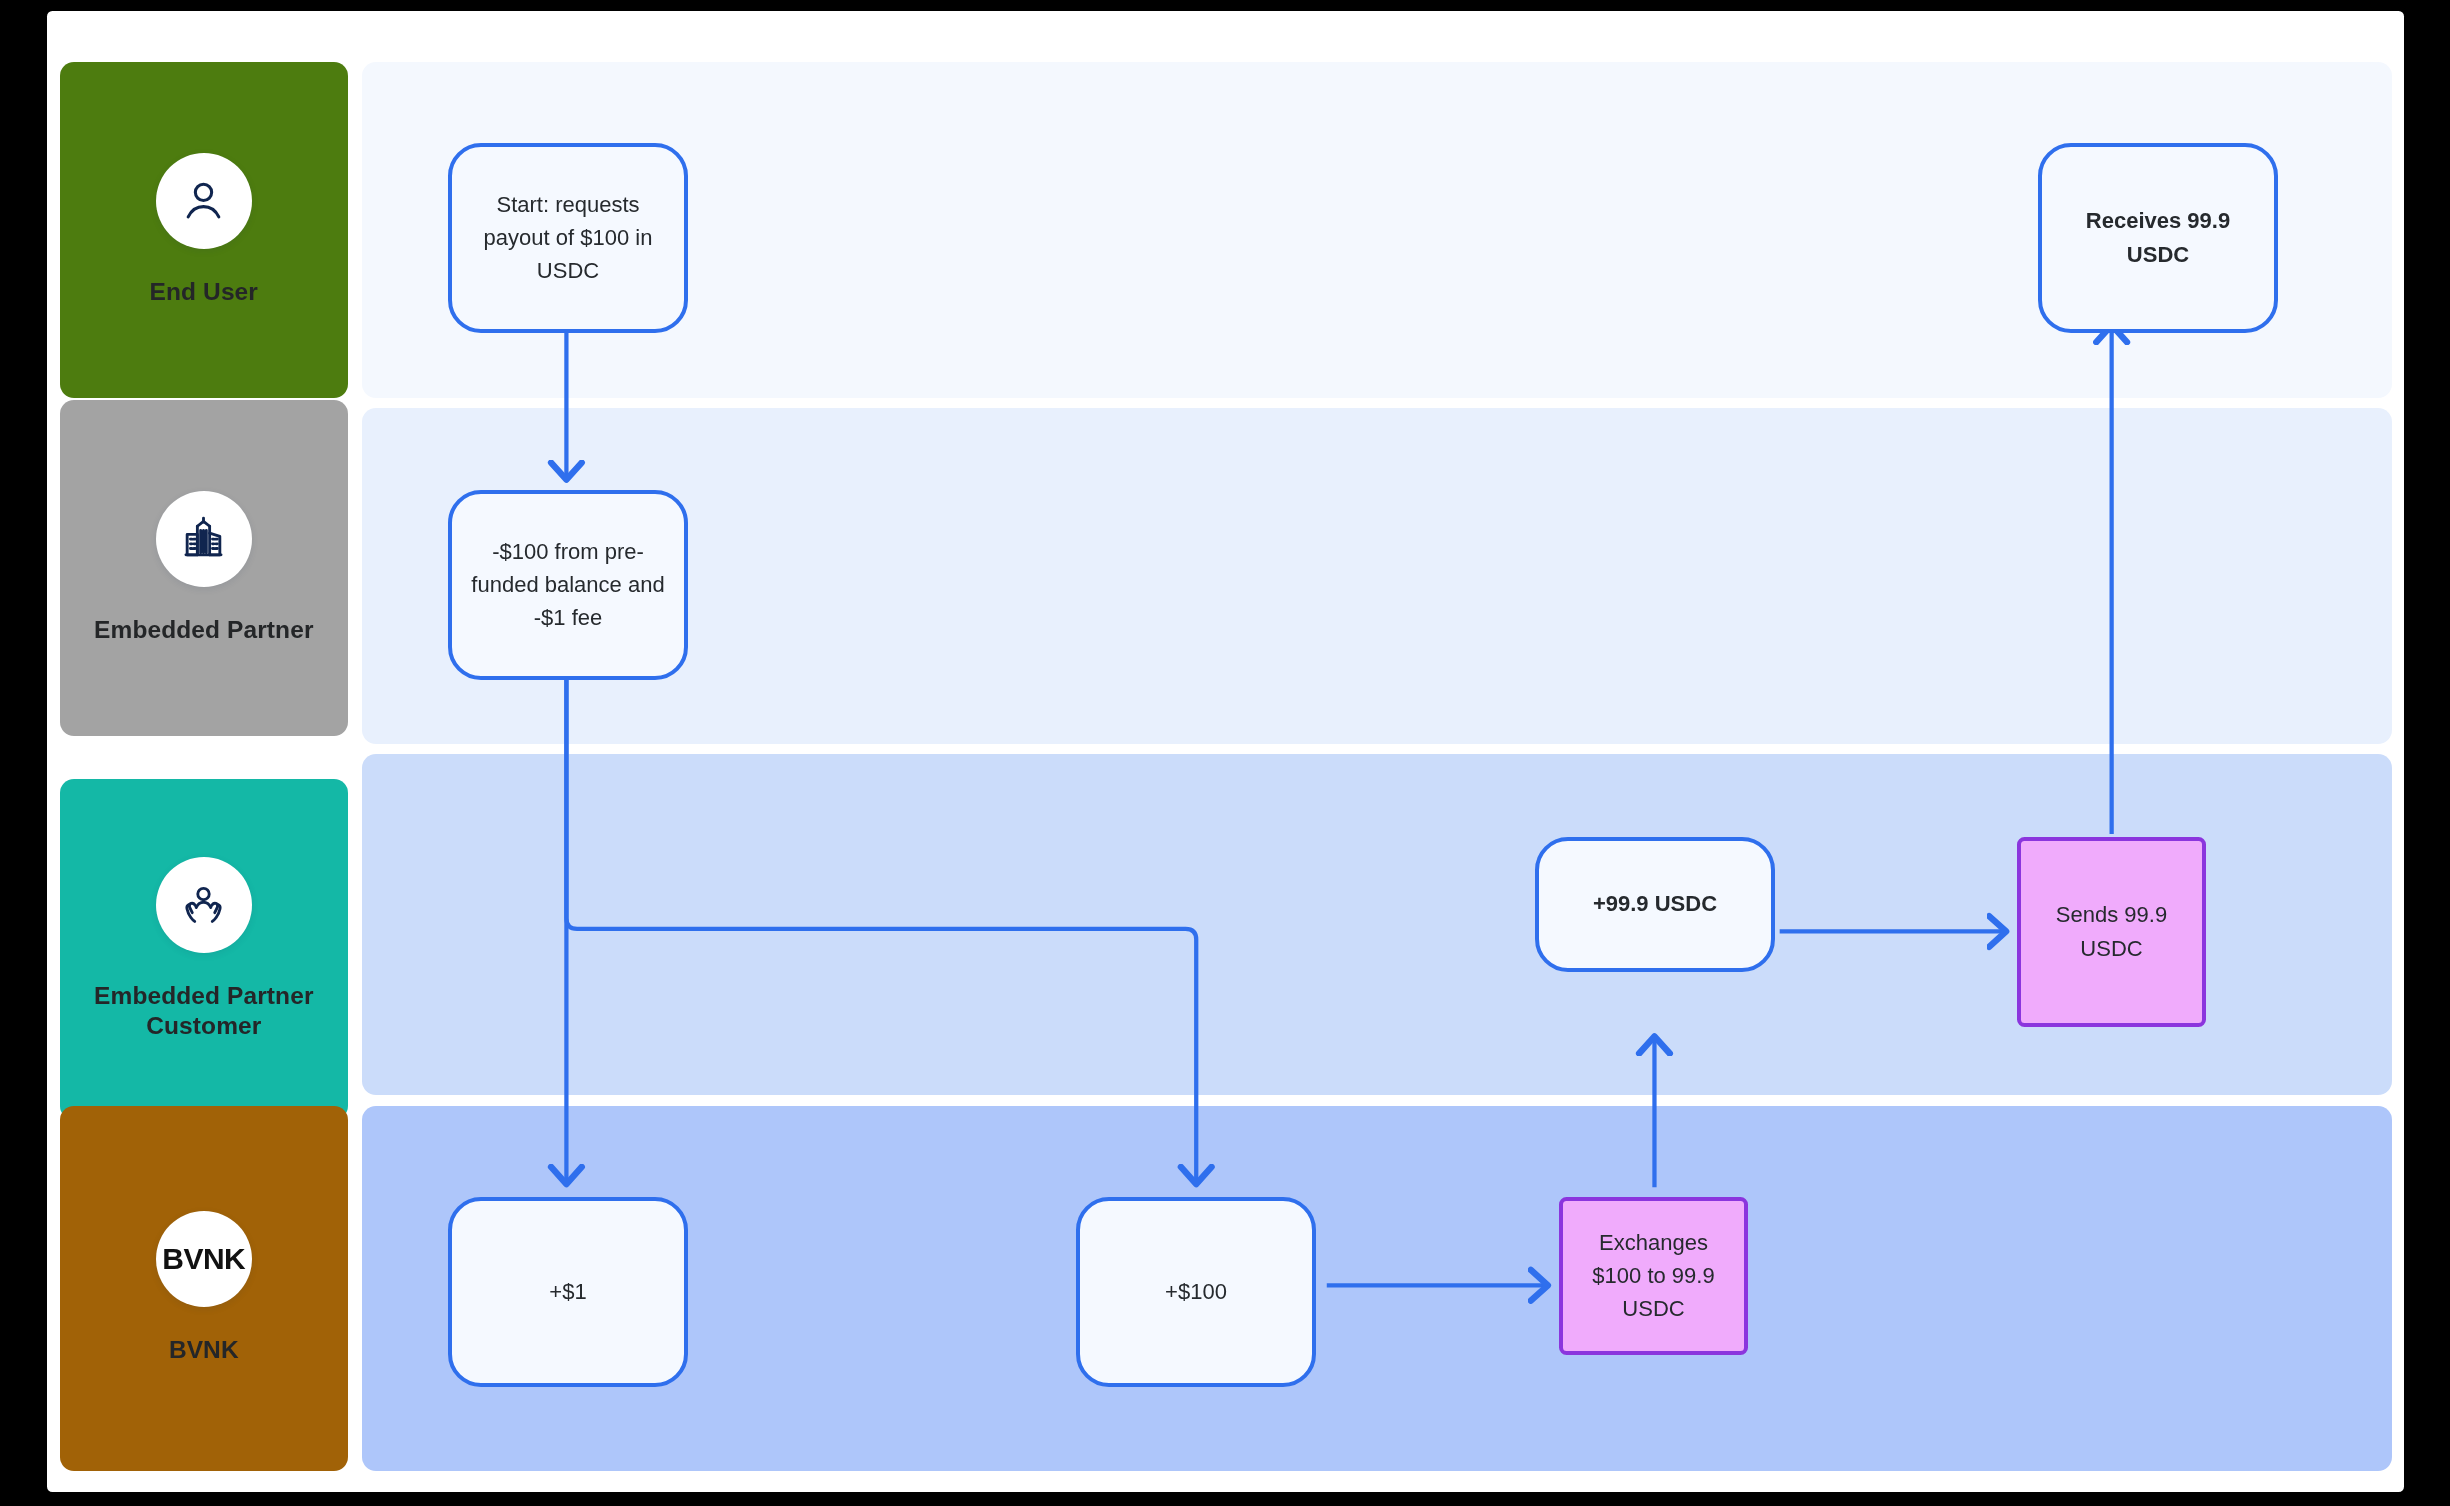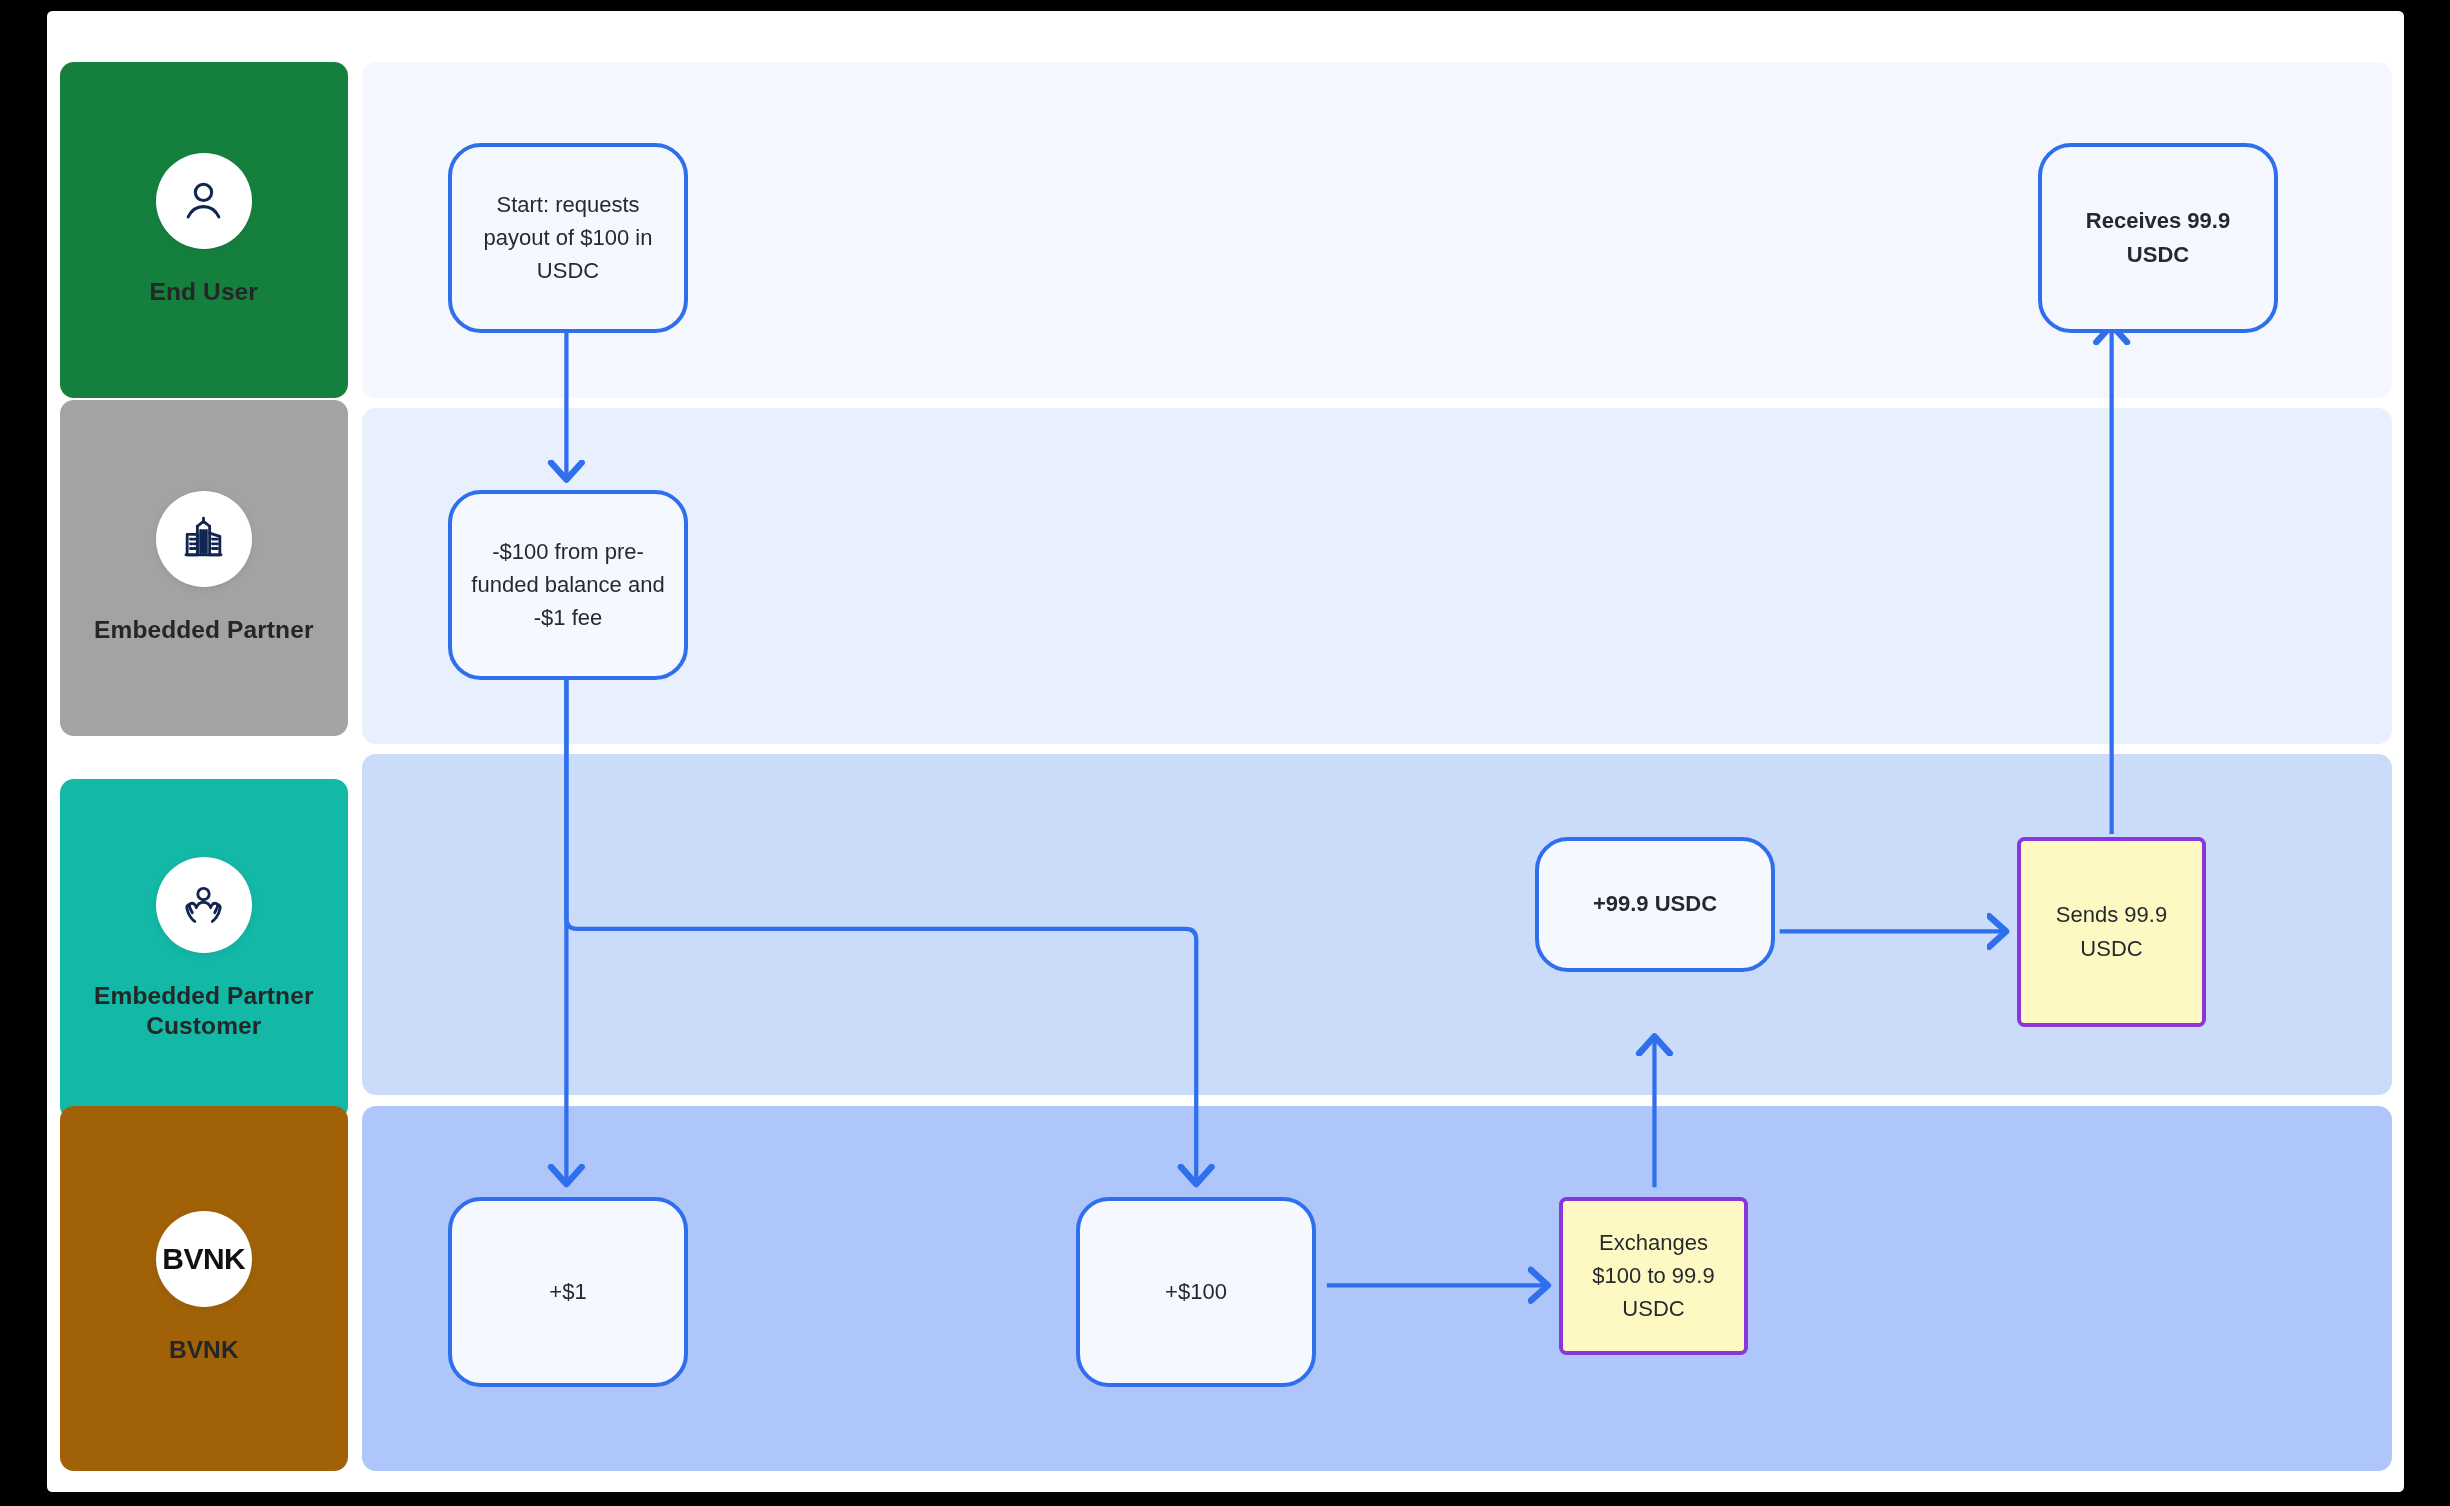--- a/index.html
+++ b/index.html
@@ -5,34 +5,34 @@
   html,body{margin:0;padding:0;background:#000;}
   body{width:2450px;height:1507px;font-family:"Liberation Sans",sans-serif;position:relative;overflow:hidden;}
   #canvas{position:absolute;left:47px;top:10.7px;width:2357px;height:1481px;background:#fff;border-radius:5.3px;}
   .lane{position:absolute;border-radius:14px;}
   .lane-label{position:absolute;border-radius:14px;display:flex;flex-direction:column;align-items:center;justify-content:center;}
   .lane-icon{width:96px;height:96px;border-radius:50%;background:#fff;display:flex;align-items:center;justify-content:center;box-shadow:0 2.1px 7.5px rgba(30,50,90,.10);}
   .lane-icon svg{width:49px;height:49px;}
   .lane-title{margin-top:28px;font-size:24.5px;font-weight:bold;color:#242628;text-align:center;line-height:1.22;letter-spacing:0.1px;}
   .bvnk-mark{font-size:30px;font-weight:bold;color:#111;letter-spacing:-0.5px;}
   .node{position:absolute;box-sizing:border-box;background:#f5f9ff;border:4.3px solid #2f6fed;border-radius:33px;display:flex;align-items:center;justify-content:center;text-align:center;color:#262a2e;font-size:22px;line-height:1.52;padding:0 14px;}
-  .pnode{position:absolute;box-sizing:border-box;background:#fef9c3;border:4.8px solid #8b35dd;border-radius:7.5px;display:flex;align-items:center;justify-content:center;text-align:center;color:#262a2e;font-size:22px;line-height:1.52;padding:0 18px;}
+  .pnode{position:absolute;box-sizing:border-box;background:#f0abfc;border:4.8px solid #8b35dd;border-radius:7.5px;display:flex;align-items:center;justify-content:center;text-align:center;color:#262a2e;font-size:22px;line-height:1.52;padding:0 18px;}
   #edges{position:absolute;left:0;top:0;width:2450px;height:1507px;pointer-events:none;}
 </style>
 </head>
 <body>
 
 <div id="canvas">
 
   <div class="lane" style="left:315px;top:51px;width:2030px;height:336px;background:#f4f8fe;"></div>
   <div class="lane" style="left:315px;top:397px;width:2030px;height:336px;background:#e8f0fd;"></div>
   <div class="lane" style="left:315px;top:743px;width:2030px;height:341px;background:#cbdcfa;"></div>
   <div class="lane" style="left:315px;top:1095px;width:2030px;height:365px;background:#aec6fa;"></div>
 
-  <div class="lane-label" style="left:12.8px;top:51px;width:288px;height:336px;background:#15803d;align-items:center;">
+  <div class="lane-label" style="left:12.8px;top:51px;width:288px;height:336px;background:#4d7c0f;align-items:center;">
     <div class="lane-icon">
       <svg viewBox="0 0 24 24" fill="none" stroke="#10254f" stroke-width="1.5" stroke-linecap="round">
         <circle cx="12" cy="8" r="4"></circle>
         <path d="M4.5 20c1.6-3.2 4.4-5 7.5-5s5.9 1.8 7.5 5"></path>
       </svg>
     </div>
     <div class="lane-title">End User</div>
   </div>
 
   <div class="lane-label" style="left:12.8px;top:389px;width:288px;height:336px;background:#a3a3a3;">

